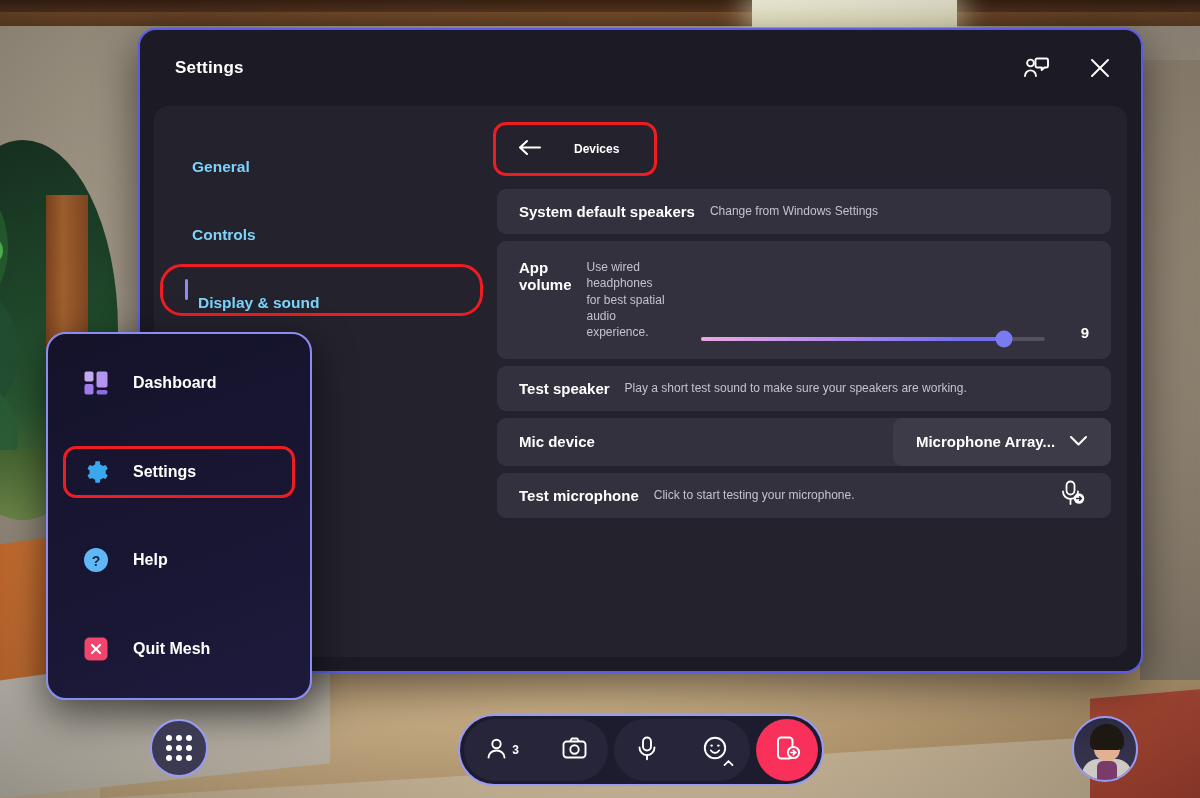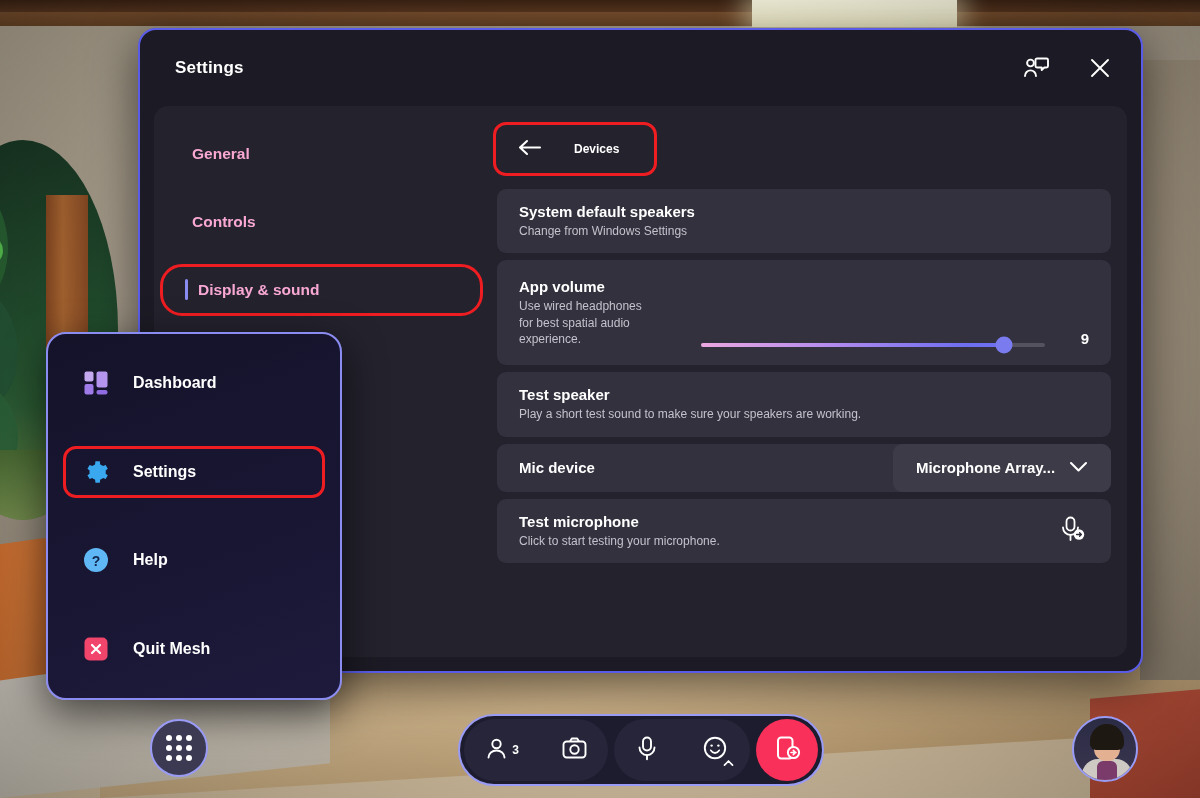--- a/index.html
+++ b/index.html
@@ -105,22 +105,22 @@
 
   .panel-body {
     position: absolute; left: 14px; top: 76px; right: 14px; bottom: 14px;
     background: #23222d;
     border-radius: 14px;
     display: flex;
   }
   .sidebar { width: 335px; padding-top: 26px; flex-shrink: 0; }
   .side-item {
     position: relative; height: 44px; margin: 0 10px 24px 10px;
-    display: flex; align-items: center; padding-left: 28px;
-    color: #f9a8d4; font-size: 15.5px; font-weight: bold;
+    display: flex; align-items: flex-end; padding-left: 28px;
+    color: #7dd3fc; font-size: 15.5px; font-weight: bold;
     border-radius: 8px; cursor: pointer;
   }
   .side-item .accent {
     position: absolute; left: 21px; top: 11px;
     width: 3px; height: 21px; background: #8b8cf2; border-radius: 2px;
   }
   .side-item.active { padding-left: 34px; }
   .side-item.hl { outline: 3.5px solid #ee1d21; outline-offset: 1px; border-radius: 18px; }
 
   .content { flex: 1; padding: 20px 16px 0 8px; }
@@ -132,21 +132,21 @@
     cursor: pointer;
   }
   .devices-header .hdr-text { color: #fff; font-size: 12px; font-weight: bold; }
 
   .row {
     background: #32313d; border-radius: 9px;
     margin-bottom: 7px; padding: 14px 22px;
     display: flex; align-items: center; position: relative;
     cursor: pointer;
   }
-  .row-texts { display: flex; flex-direction: column; gap: 3px; }
+  .row-texts { display: flex; gap: 15px; }
   .row-title { color: #fff; font-size: 15px; font-weight: bold; }
   .row-sub { color: #c4c2cc; font-size: 12px; line-height: 1.36; }
 
   .row-volume { padding: 18px 22px; align-items: flex-end; }
   .row-volume .row-texts { width: 150px; flex-shrink: 0; }
   .slider-wrap { flex: 1; display: flex; align-items: center; padding: 0 18px 0 32px; }
   .slider-track {
     position: relative; flex: 1; height: 4px; border-radius: 3px; background: #54525e;
     cursor: pointer;
   }
@@ -166,21 +166,21 @@
     background: #3c3b47; border-radius: 9px;
     display: flex; align-items: center; justify-content: center; gap: 14px;
     cursor: pointer;
   }
   .dropdown-label { color: #fff; font-size: 15px; font-weight: bold; }
   .row-action-icon { position: absolute; right: 26px; top: 50%;
     transform: translateY(-50%); cursor: pointer; }
 
   
   #flyout-menu {
-    position: absolute; left: 46px; top: 332px; width: 296px; height: 368px;
+    position: absolute; left: 46px; top: 332px; width: 266px; height: 368px;
     background: linear-gradient(160deg, #14132a 0%, #191633 55%, #1d1a3c 100%);
     border: 2px solid #8b8cf2;
     border-radius: 20px;
     box-shadow: 0 14px 40px rgba(0,0,0,0.6);
     padding: 26px 0;
     display: flex; flex-direction: column; justify-content: space-between;
   }
   .menu-item {
     position: relative; display: flex; align-items: center; gap: 23px;
     height: 46px; margin: 0 18px; padding-left: 16px;

